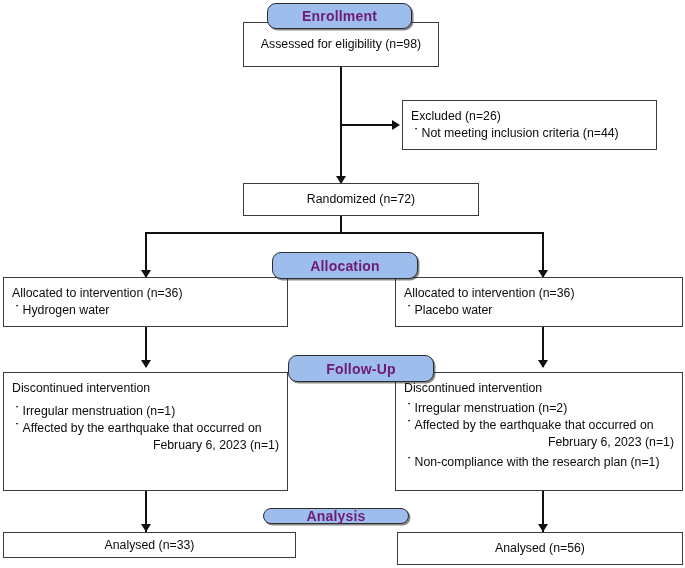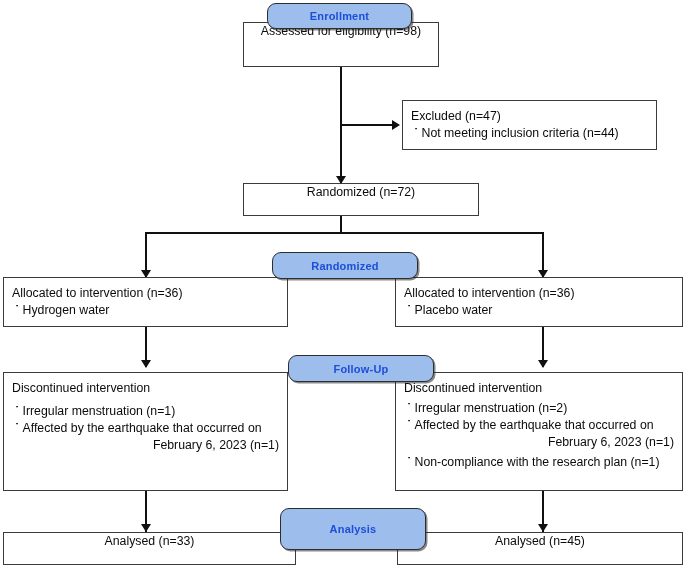--- a/index.html
+++ b/index.html
@@ -24,20 +24,21 @@
     box-sizing: border-box;
     border: 1.4px solid #3b3b3b;
     background: #ffffff;
     font-size: 12.3px;
     color: #0b0b0b;
     line-height: 1.38;
     z-index: 2;
   }
   .box.center {
     display: flex;
+    align-items: center;
     justify-content: center;
     text-align: center;
   }
   .box.left {
     padding: 7px 8px 6px 8px;
     text-align: left;
   }
   .box .line {
     display: block;
     white-space: nowrap;
@@ -61,23 +62,23 @@
   
   .badge {
     position: absolute;
     box-sizing: border-box;
     display: flex;
     align-items: center;
     justify-content: center;
     background: #9dbeec;
     border: 1.5px solid #2d2d2d;
     border-radius: 9px;
-    color: #1d4ed8;
+    color: #701a75;
     font-weight: 700;
-    font-size: 11px;
+    font-size: 14px;
     letter-spacing: 0.2px;
     z-index: 6;
     box-shadow: 1.5px 1.5px 0 rgba(40,40,40,0.55);
   }
   
   .vline, .hline {
     position: absolute;
     background: #101010;
     z-index: 1;
   }
@@ -113,37 +114,37 @@
     <span>Assessed for eligibility (n=98)</span>
   </div>
 
   <div class="vline" style="left:340px; top:67px; height:116px;"></div>
   <div class="arrow-down" style="left:336px; top:176px;"></div>
 
   <div class="hline" style="left:341px; top:124px; width:56px;"></div>
   <div class="arrow-right" style="left:392px; top:120px;"></div>
 
   <div class="box left" style="left:402px; top:100px; width:255px; height:50px;">
-    <span class="line">Excluded  (n=47)</span>
+    <span class="line">Excluded  (n=26)</span>
     <span class="bullet">Not meeting inclusion criteria (n=44)</span>
   </div>
 
   <div class="box center" style="left:243px; top:183px; width:236px; height:33px;">
     <span>Randomized  (n=72)</span>
   </div>
 
   <div class="vline" style="left:340px; top:216px; height:17px;"></div>
   <div class="hline" style="left:145px; top:232px; width:398px;"></div>
   <div class="vline" style="left:145px; top:232px; height:45px;"></div>
   <div class="arrow-down" style="left:141px; top:270px;"></div>
   <div class="vline" style="left:542px; top:232px; height:45px;"></div>
   <div class="arrow-down" style="left:538px; top:270px;"></div>
 
   <div class="badge" style="left:272px; top:252px; width:146px; height:27px;">
-    <span>Randomized</span>
+    <span>Allocation</span>
   </div>
 
   <div class="box left" style="left:3px; top:277px; width:285px; height:50px;">
     <span class="line">Allocated to intervention (n=36)</span>
     <span class="bullet">Hydrogen water</span>
   </div>
 
   <div class="box left" style="left:395px; top:277px; width:288px; height:50px;">
     <span class="line">Allocated to intervention (n=36)</span>
     <span class="bullet">Placebo water</span>
@@ -175,25 +176,25 @@
     <span class="cont">February 6, 2023 (n=1)</span>
     <div class="gap-sm"></div>
     <span class="bullet">Non-compliance with the research plan (n=1)</span>
   </div>
 
   <div class="vline" style="left:145px; top:491px; height:41px;"></div>
   <div class="arrow-down" style="left:141px; top:524px;"></div>
   <div class="vline" style="left:542px; top:491px; height:41px;"></div>
   <div class="arrow-down" style="left:538px; top:524px;"></div>
 
-  <div class="badge" style="left:280px; top:508px; width:146px; height:42px;">
+  <div class="badge" style="left:263px; top:508px; width:146px; height:16px;">
     <span>Analysis</span>
   </div>
 
-  <div class="box center" style="left:3px; top:532px; width:293px; height:33px;">
+  <div class="box center" style="left:3px; top:532px; width:293px; height:26px;">
     <span>Analysed (n=33)</span>
   </div>
 
   <div class="box center" style="left:397px; top:532px; width:286px; height:33px;">
-    <span>Analysed (n=45)</span>
+    <span>Analysed (n=56)</span>
   </div>
 
 </div>
 
 </body></html>

